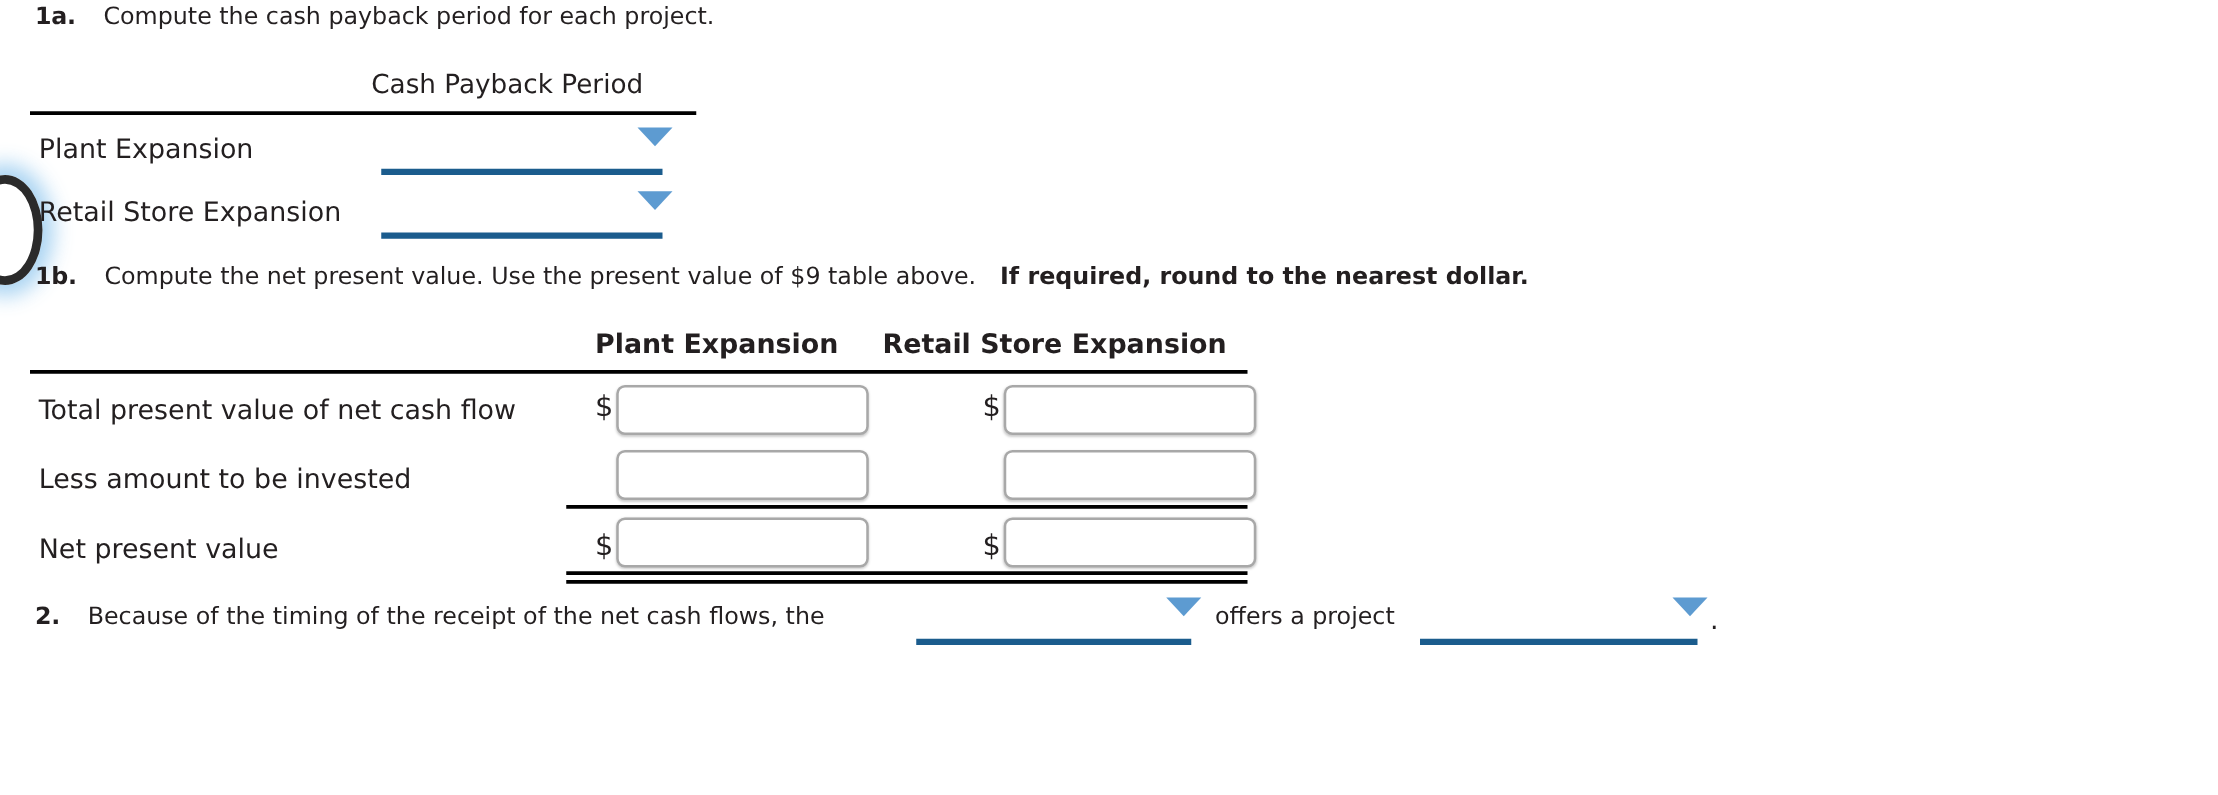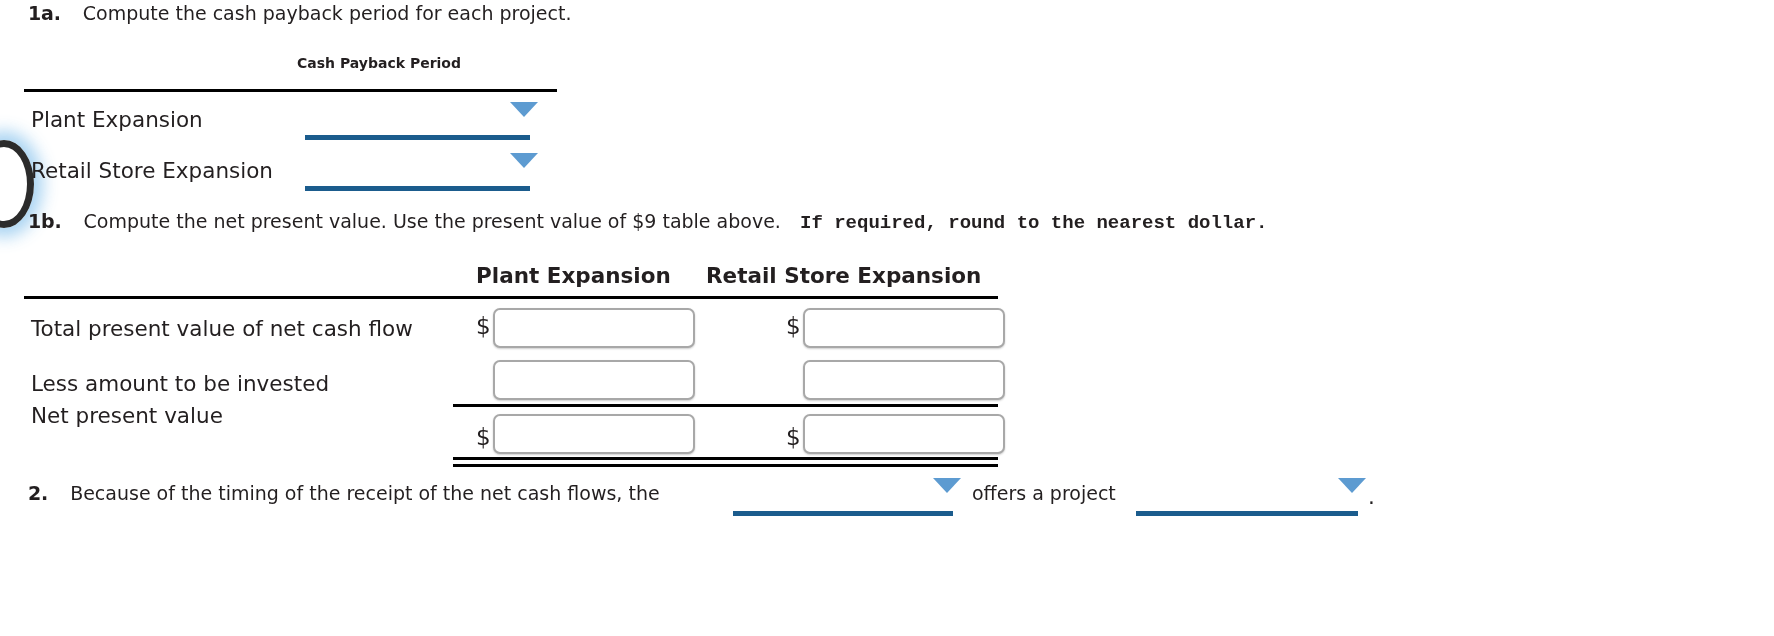--- a/index.html
+++ b/index.html
@@ -42,31 +42,31 @@
     font-size: 19px;
     line-height: 1;
     white-space: nowrap;
     color: #231f20;
   }
   .qnum {
     font-weight: bold;
     letter-spacing: -0.2px;
   }
   .qtext { font-weight: normal; }
-  .strong { font-weight: bold; font-family: Liberation Mono, monospace; }
+  .strong { font-weight: bold; }
 
   
   .t1-rule {
     position: absolute;
     background: #000000;
   }
   .t1-head {
     position: absolute;
-    font-size: 14px;
-    font-weight: bold;
+    font-size: 21px;
+    font-weight: normal;
     white-space: nowrap;
     color: #231f20;
   }
   .t1-label {
     position: absolute;
     font-size: 21.5px;
     white-space: nowrap;
     color: #231f20;
   }
 
@@ -193,21 +193,21 @@
   <input class="cell-input" style="left: 493px; top: 308px;" value="">
   <div class="dollar" style="left:786px; top:313px;">$</div>
   <input class="cell-input" style="left: 803px; top: 308px;" value="">
 
   <div class="t2-label" style="left:31px; top:371px;">Less amount to be invested</div>
   <input class="cell-input" style="left: 493px; top: 360px;" value="">
   <input class="cell-input" style="left: 803px; top: 360px;" value="">
 
   <div class="t2-rule" style="left:453px; top:404px; width:545px; height:3px;"></div>
 
-  <div class="t2-label" style="left:31px; top:403px;">Net present value</div>
+  <div class="t2-label" style="left:31px; top:427px;">Net present value</div>
   <div class="dollar" style="left:476px; top:424px;">$</div>
   <input class="cell-input" style="left: 493px; top: 414px;" value="">
   <div class="dollar" style="left:786px; top:424px;">$</div>
   <input class="cell-input" style="left: 803px; top: 414px;" value="">
 
   <div class="t2-rule" style="left:453px; top:457px; width:545px; height:3px;"></div>
   <div class="t2-rule" style="left:453px; top:464px; width:545px; height:3px;"></div>
 
   <div class="qline" style="left:28px; top:484px;">
     <span class="qnum">2.</span>

